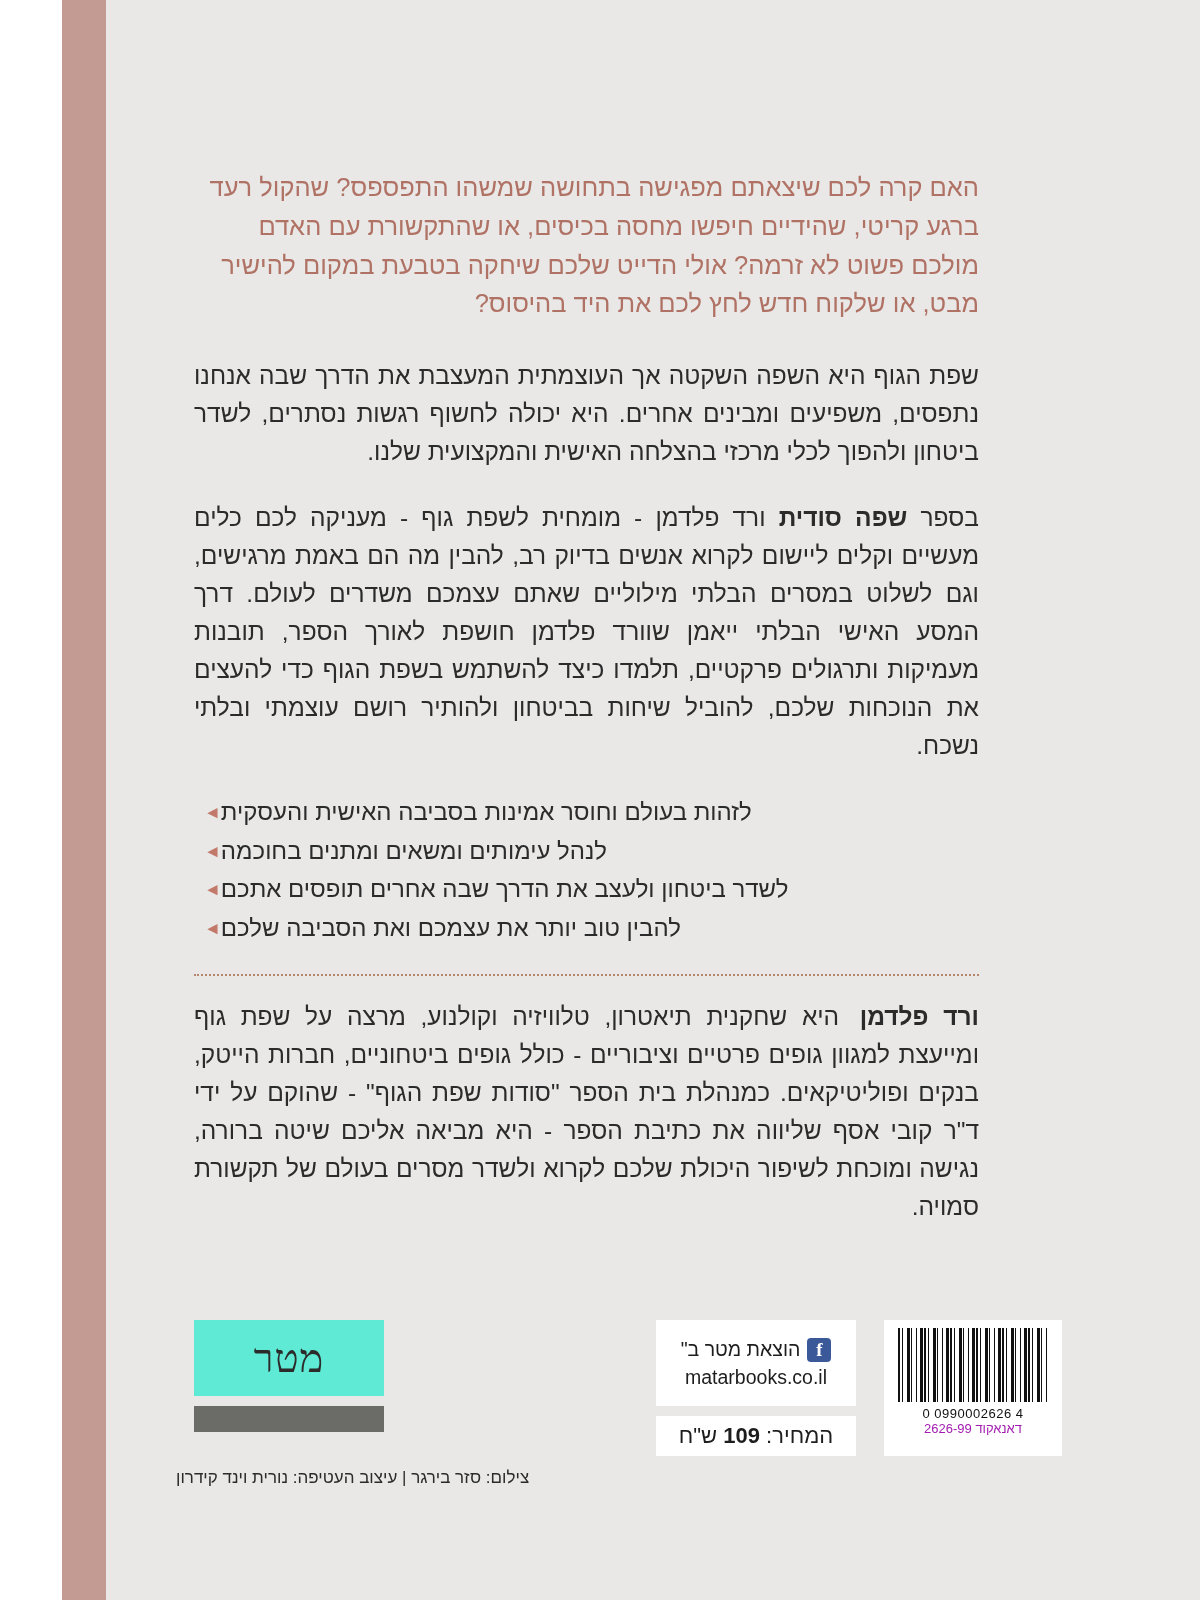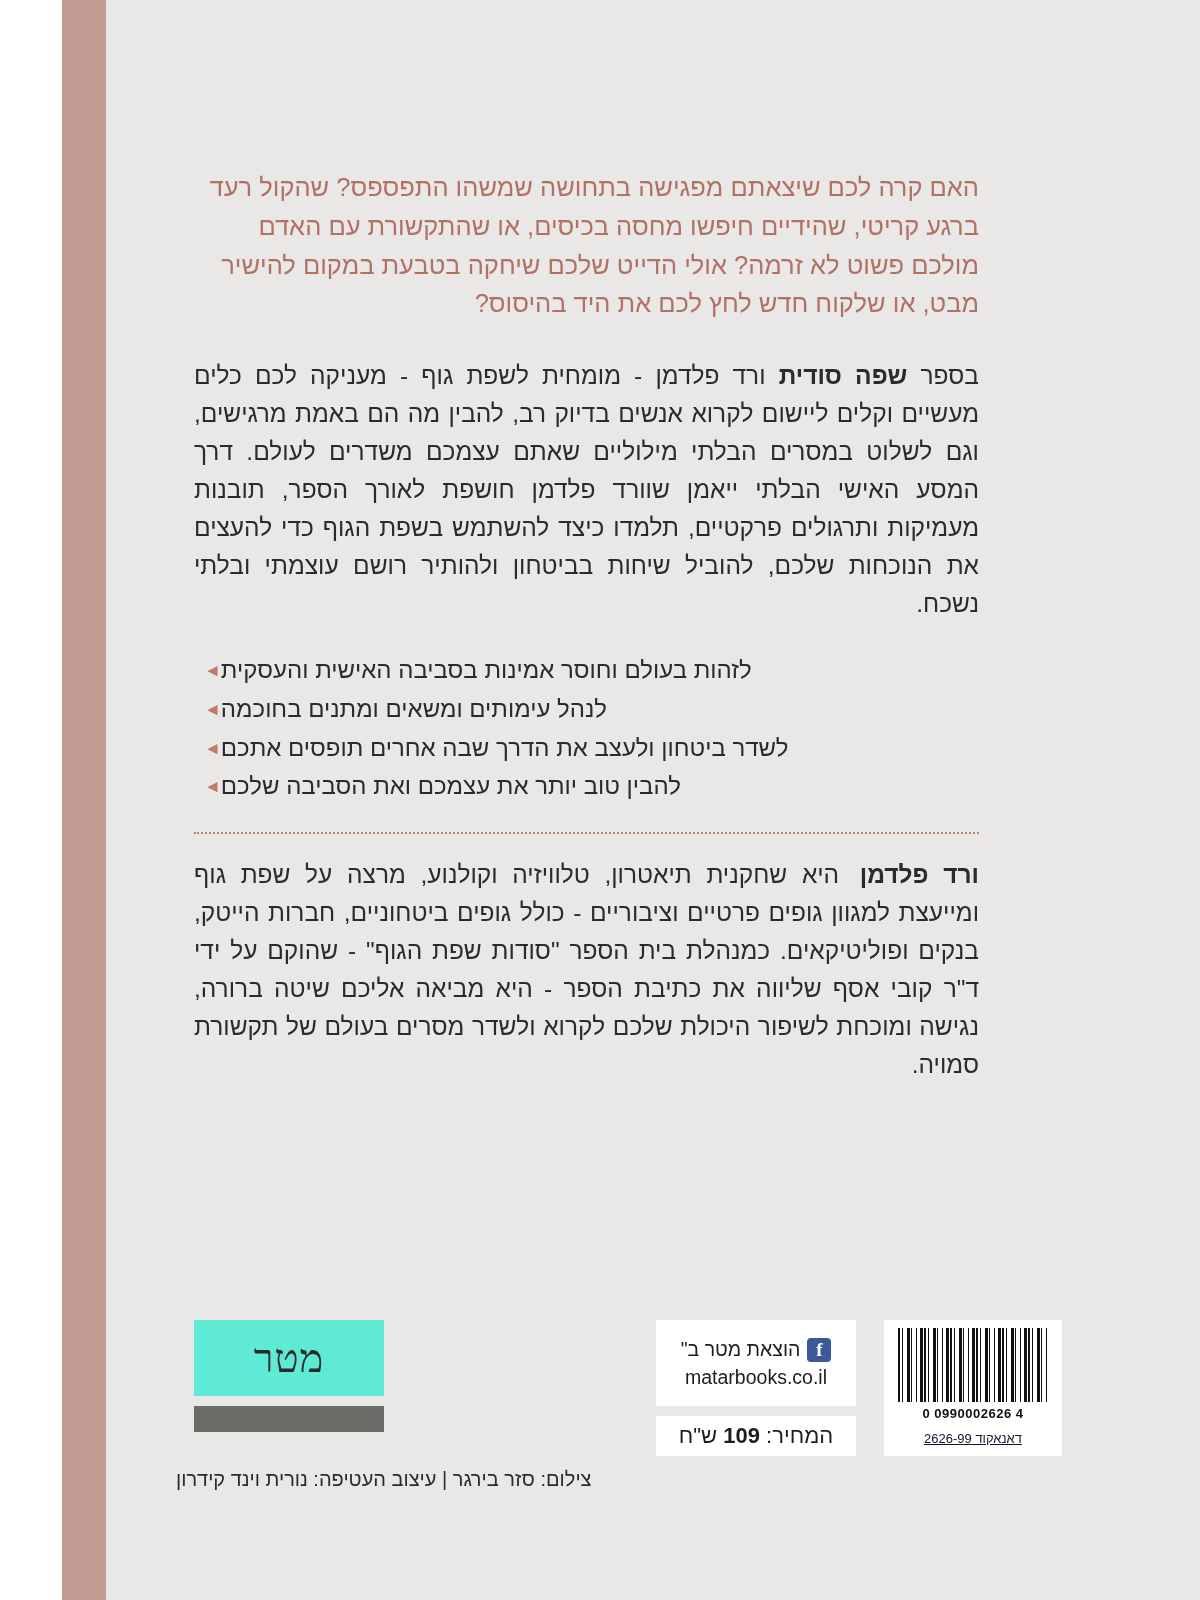--- a/index.html
+++ b/index.html
@@ -227,28 +227,26 @@
       #111 9px 12px, #fff 12px 13px, #111 13px 14px, #fff 14px 18px,
       #111 18px 19px, #fff 19px 22px, #111 22px 25px, #fff 25px 26px
     );
   }
   .isbn-num {
     font-size: 13px;
     color: #111;
     direction: ltr;
     margin-top: 4px;
     letter-spacing: 0.5px;
-    font-weight: bold;
   }
   .isbn-dana {
     font-size: 13px;
-    color: #0f172a;
-    direction: rtl;
-    margin-top: 10px;
-    text-decoration: underline;
+    color: #a21caf;
+    direction: rtl;
+    margin-top: 0;
   }
   .price-box {
     position: absolute;
     left: 480px;
     top: 96px;
     width: 200px;
     height: 40px;
     background: #ffffff;
     display: flex;
     align-items: center;
@@ -260,40 +258,41 @@
     direction: rtl;
   }
   .price-text b { font-weight: 700; margin-top: 40px; }
   .credits {
     position: absolute;
     left: 0;
     right: 205px;
     top: 148px;
     text-align: left;
     direction: rtl;
-    font-size: 20px;
+    font-size: 17px;
     color: #2b2b2b;
   }
   .credits span { white-space: nowrap; }
 </style>
 </head>
 <body>
 
 <div class="page">
 
   <div class="white-strip-left"></div>
   <div class="spine-bar"></div>
   <div class="spine-inner"></div>
 
   <div class="content">
 
     <div class="text-col">
 
       <p class="lead">האם קרה לכם שיצאתם מפגישה בתחושה שמשהו התפספס? שהקול רעד ברגע קריטי, שהידיים חיפשו מחסה בכיסים, או שהתקשורת עם האדם מולכם פשוט לא זרמה? אולי הדייט שלכם שיחקה בטבעת במקום להישיר מבט, או שלקוח חדש לחץ לכם את היד בהיסוס?</p>
 
+      <p class="body-par">שפת הגוף היא השפה השקטה אך העוצמתית המעצבת את הדרך שבה אנחנו נתפסים, משפיעים ומבינים אחרים. היא יכולה לחשוף רגשות נסתרים, לשדר ביטחון ולהפוך לכלי מרכזי בהצלחה האישית והמקצועית שלנו.</p>
 
       <p class="body-par"><span>בספר </span><b>שפה סודית</b><span> ורד פלדמן - מומחית לשפת גוף - מעניקה לכם כלים מעשיים וקלים ליישום לקרוא אנשים בדיוק רב, להבין מה הם באמת מרגישים, וגם לשלוט במסרים הבלתי מילוליים שאתם עצמכם משדרים לעולם. דרך המסע האישי הבלתי ייאמן שוורד פלדמן חושפת לאורך הספר, תובנות מעמיקות ותרגולים פרקטיים, תלמדו כיצד להשתמש בשפת הגוף כדי להעצים את הנוכחות שלכם, להוביל שיחות בביטחון ולהותיר רושם עוצמתי ובלתי נשכח.</span></p>
 
 
       <ul class="bullets">
         <li>
           <span class="arrow">◄</span>
           <span class="bl-txt">לזהות בעולם וחוסר אמינות בסביבה האישית והעסקית</span>
         </li>
         <li>

